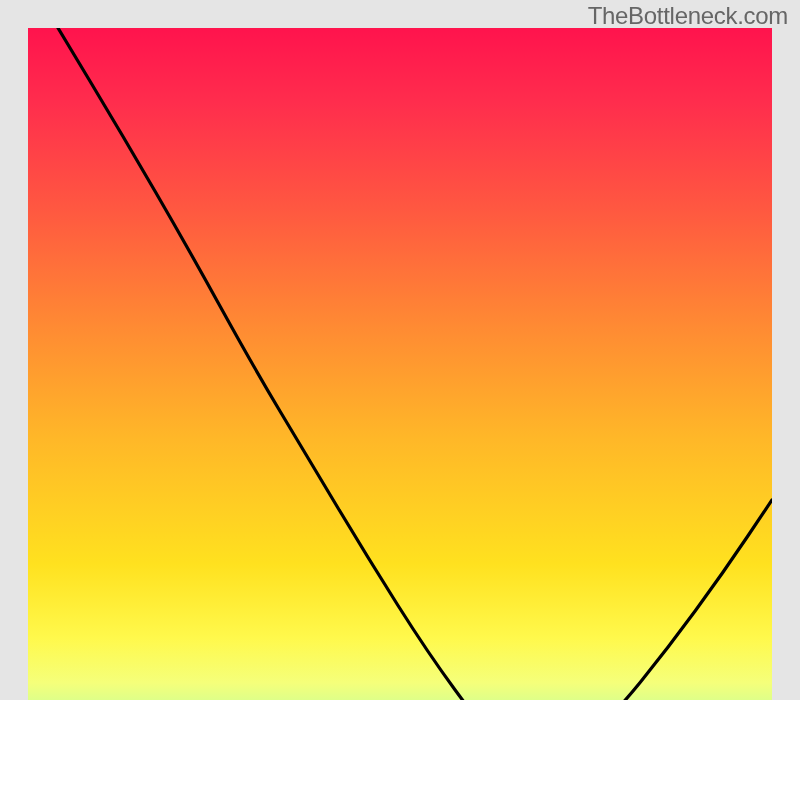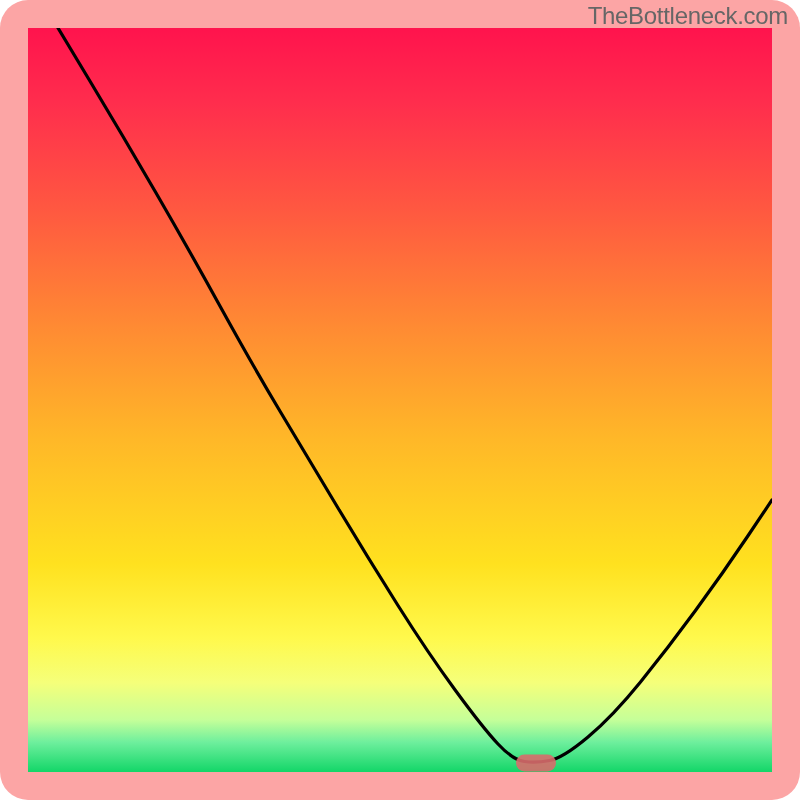--- a/index.html
+++ b/index.html
@@ -4,23 +4,22 @@
 <style>
   body {
     margin: 0;
     padding: 0;
     background: #fff;
     font-family: Arial, Helvetica, sans-serif;
   }
   .chart-wrap {
     position: relative;
     width: 800px;
-    height: 800px;
-    background: #fca5a5;
-    border-radius: 28px;
+    height: 700px;
+    background: #e5e5e5;
   }
   .watermark {
     position: absolute;
     top: 2px;
     right: 12px;
     color: #666;
     font-size: 24px;
     letter-spacing: -0.3px;
     font-weight: 500;
   }

